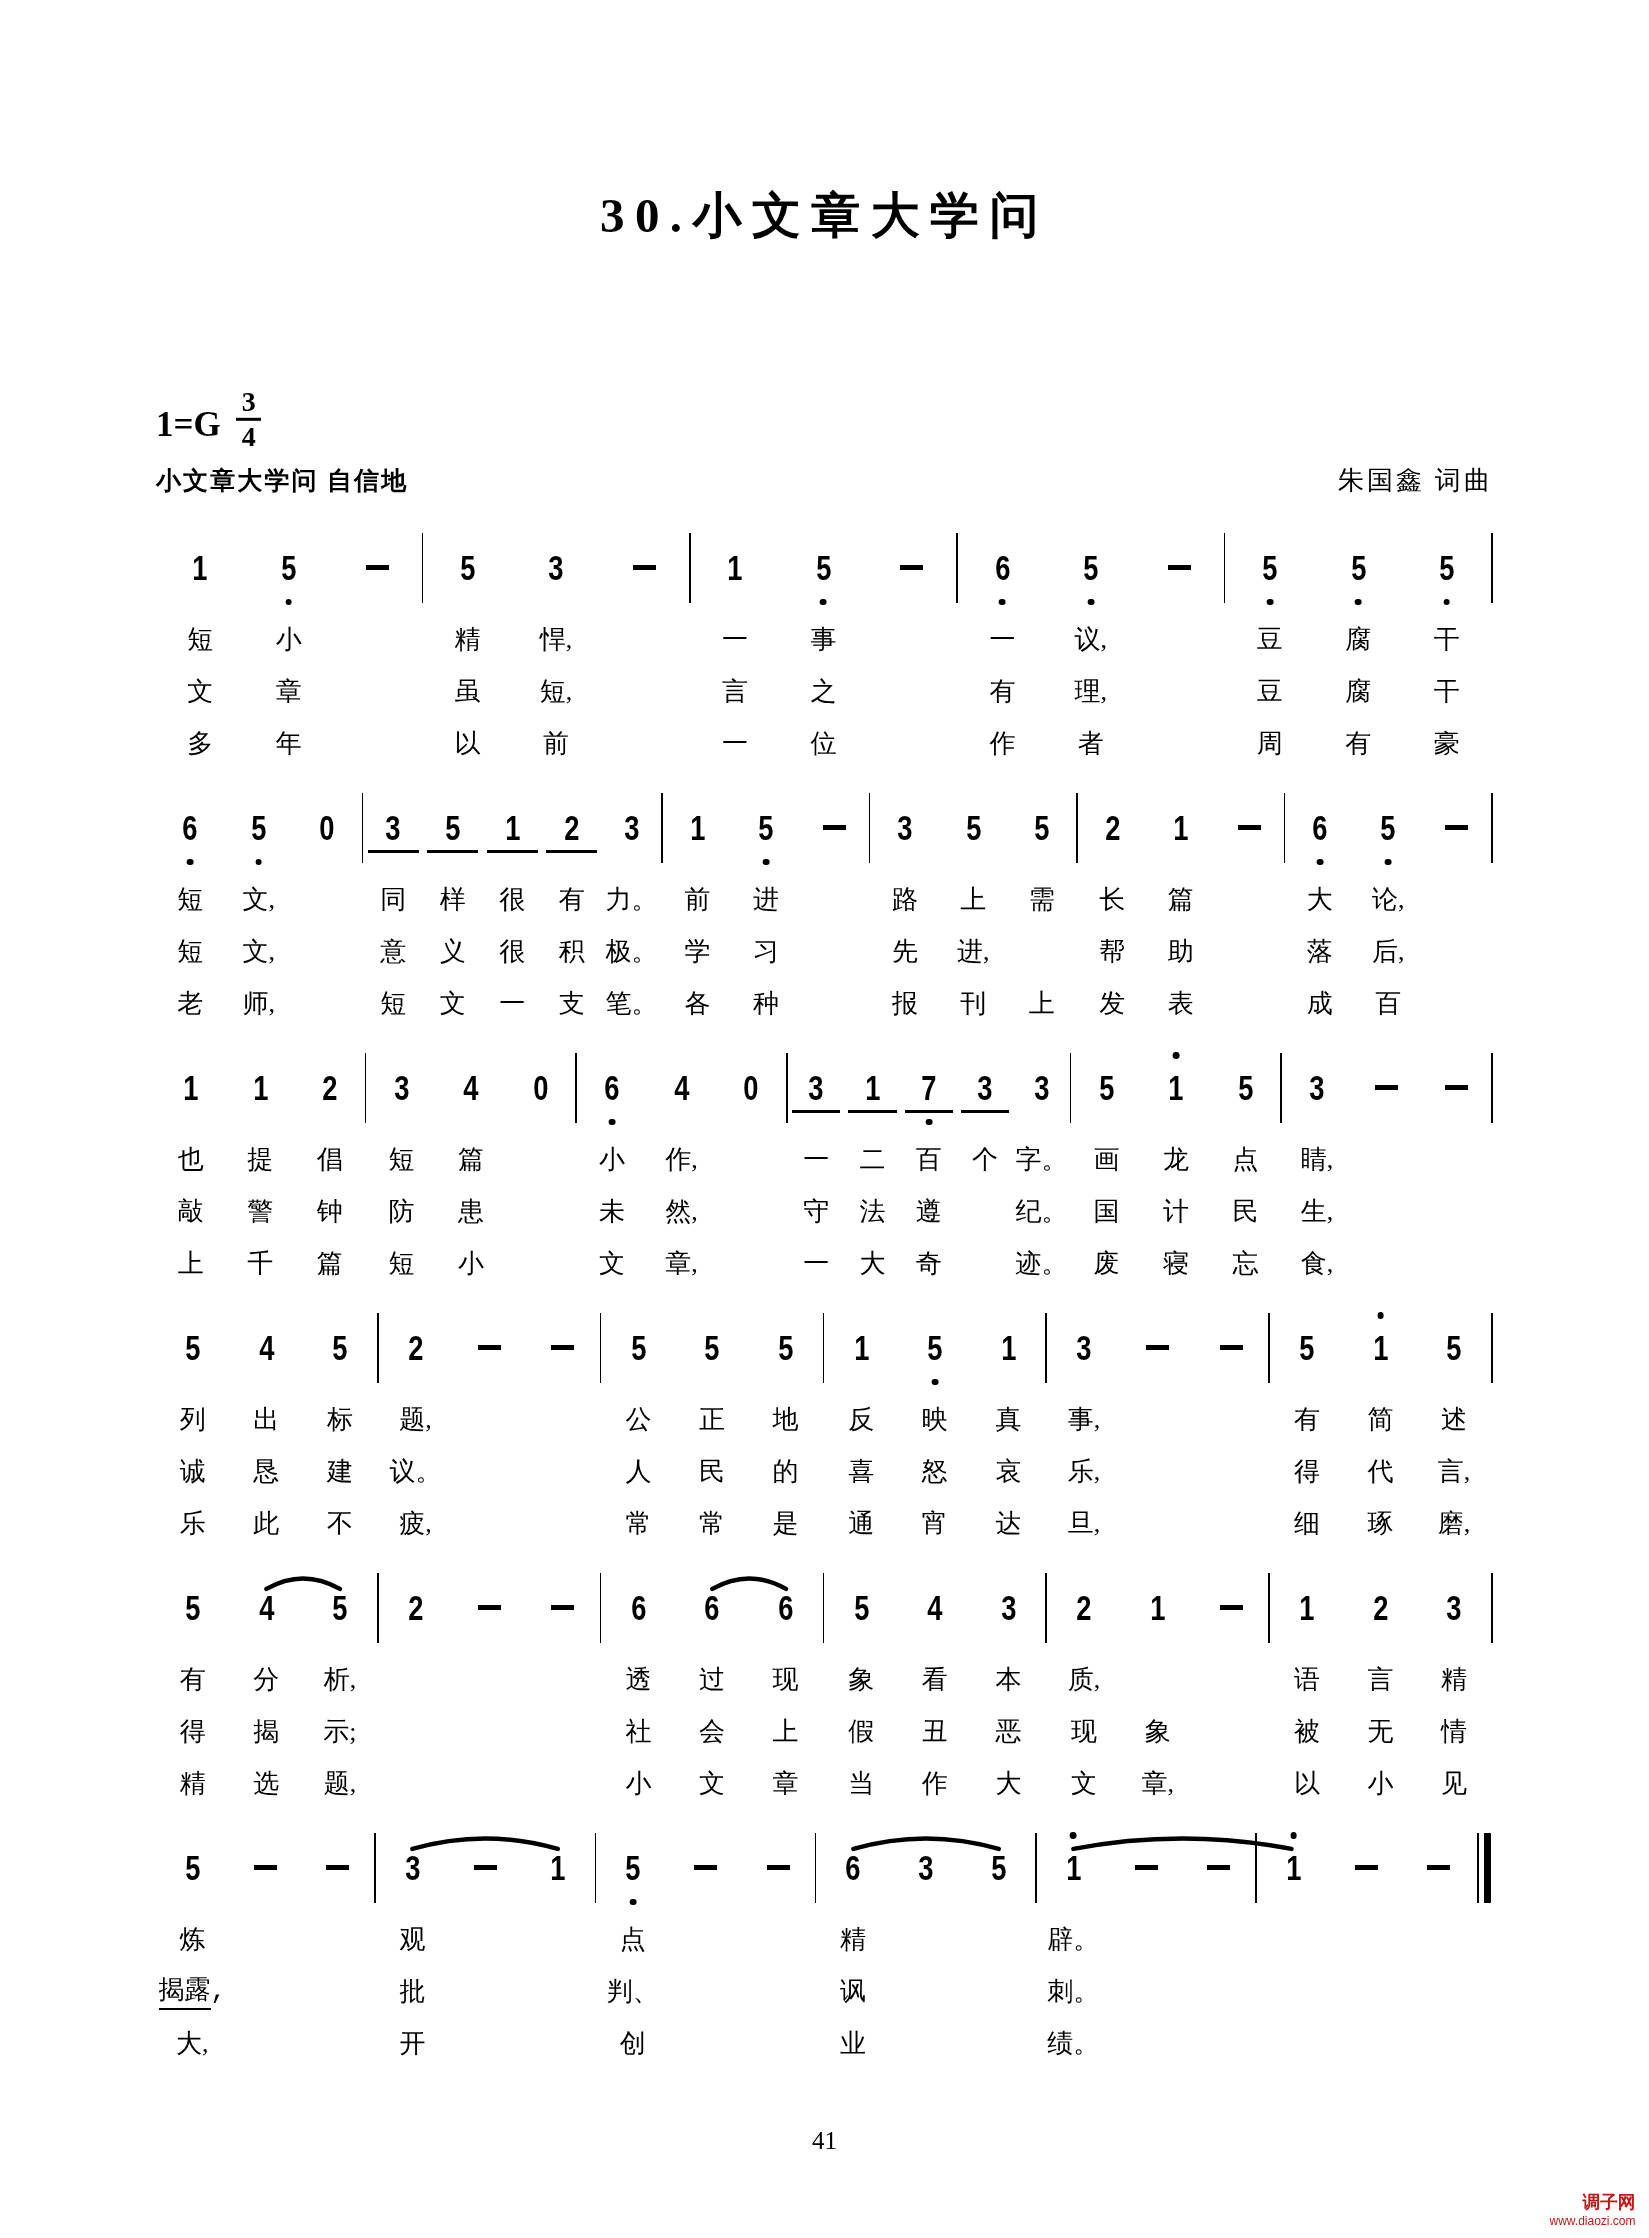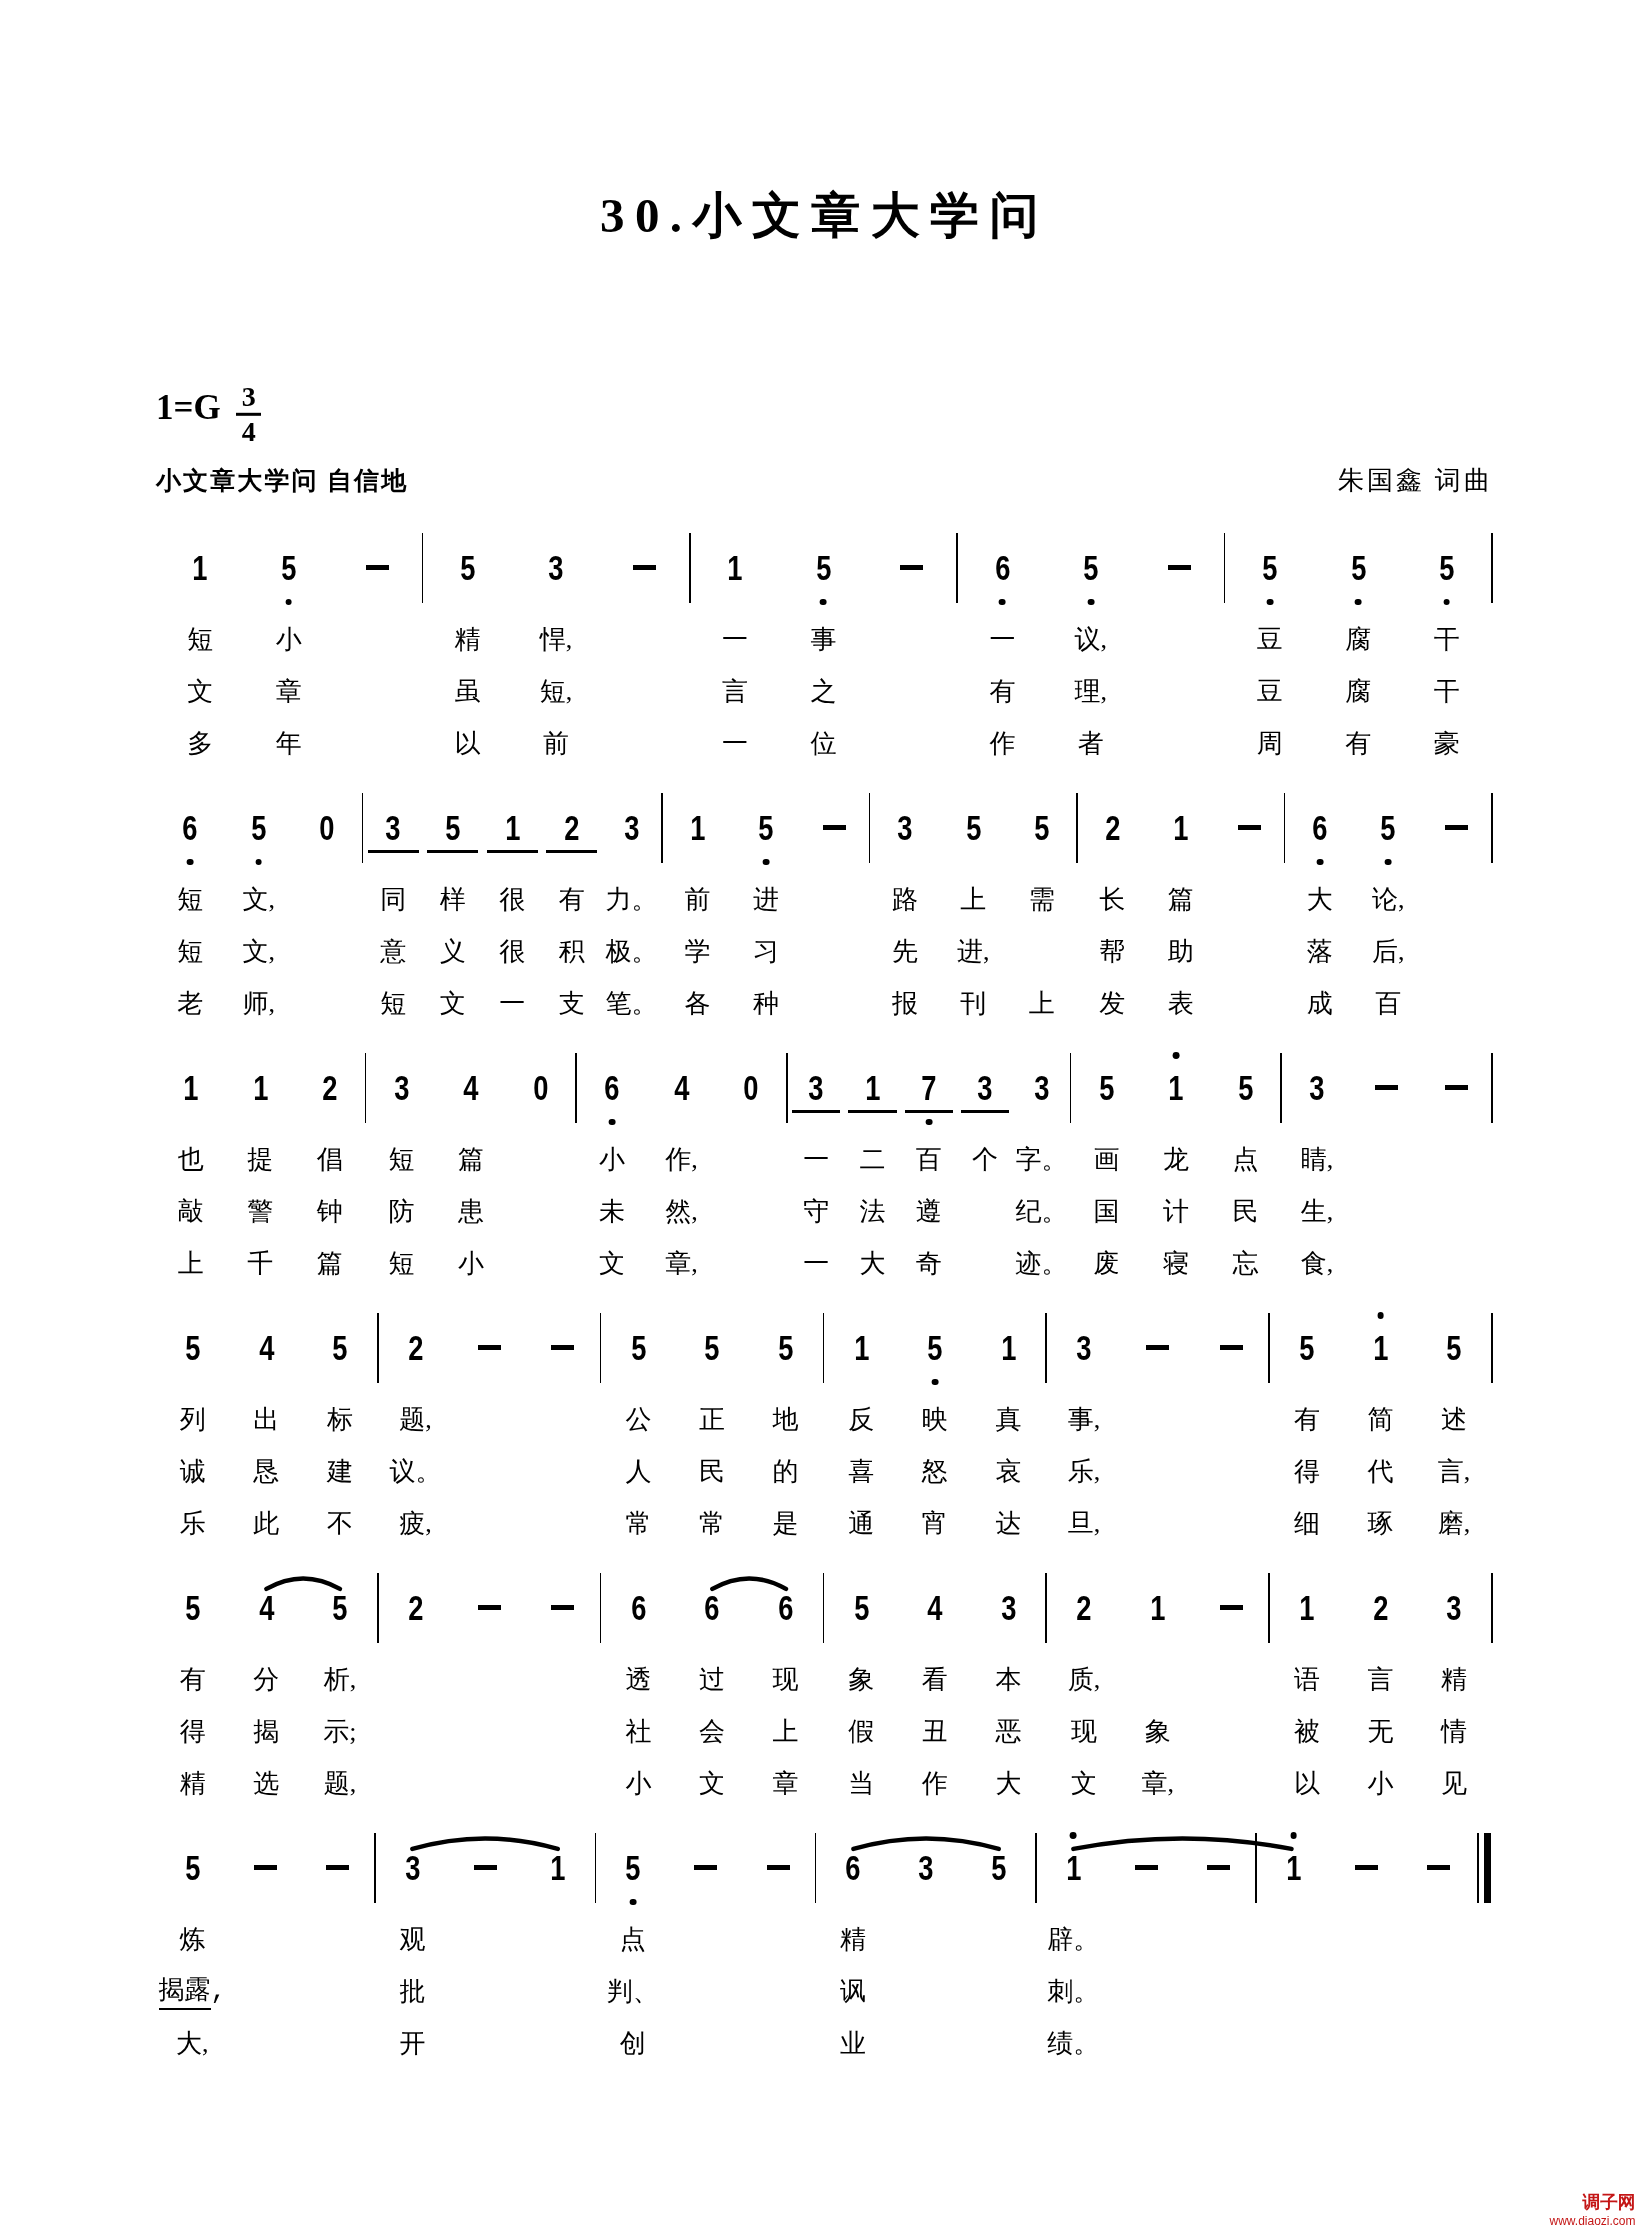--- a/index.html
+++ b/index.html
@@ -1,20 +1,20 @@
 <!DOCTYPE html>
 <html style="font-size:8.3px"><head>
 <meta charset="utf-8">
 <style>
   html,body{margin:0;padding:0;background:#e8e8e8;}
   .page{position:relative;width:1649px;height:2239px;background:#ffffff;color:#000;overflow:hidden;
         font-family:"Liberation Serif",serif;}
   .title{margin:0 auto;padding-top:183px;text-align:center;
          font:700 49px "Liberation Serif",serif;letter-spacing:10.4px;}
-  .key-row{margin:139px 0 0 156px;display:flex;align-items:flex-start;gap:15.6px;height:73px;}
+  .key-row{margin:139px 0 0 156px;display:flex;align-items:center;gap:15.6px;height:73px;}
   .key-sig{font:700 35px "Liberation Serif",serif;}
   .ts{display:flex;flex-direction:column;align-items:center;transform:translateY(-5.2px);}
   .ts .num{font:700 28px "Liberation Serif",serif;line-height:1.02;}
   .ts .fbar{width:25px;height:3.1px;background:#000;margin:1.6px 0;}
   .meta-row{display:flex;justify-content:space-between;align-items:baseline;margin:2.1px 156px 0 156px;}
   .tempo{font:700 25px "Liberation Serif",serif;letter-spacing:2.1px;}
   .credit{font:400 26px "Liberation Serif",serif;letter-spacing:3.1px;}
   #score{margin:24px 156px 0 156px;}
   .system{display:grid;grid-template-rows:91px 52px 52px 52px;margin-bottom:13px;}
   .m-notes{display:grid;position:relative;height:91px;}
@@ -1038,19 +1038,20 @@
             <div class="thin"></div>
             <div class="thick"></div>
           </div>
         </div>
         <div class="m-lyr" style="grid-area: 2 / 11; grid-template-columns: repeat(3, 1fr);"></div>
         <div class="m-lyr" style="grid-area: 3 / 11; grid-template-columns: repeat(3, 1fr);"></div>
         <div class="m-lyr" style="grid-area: 4 / 11; grid-template-columns: repeat(3, 1fr);"></div>
       </div>
     </div>
 
+  <div class="page-num">41</div>
 
   <div class="watermark">
     <div class="wm-site">调子网</div>
     <div class="wm-url">www.diaozi.com</div>
   </div>
 </div>
 
 
 </body></html>

